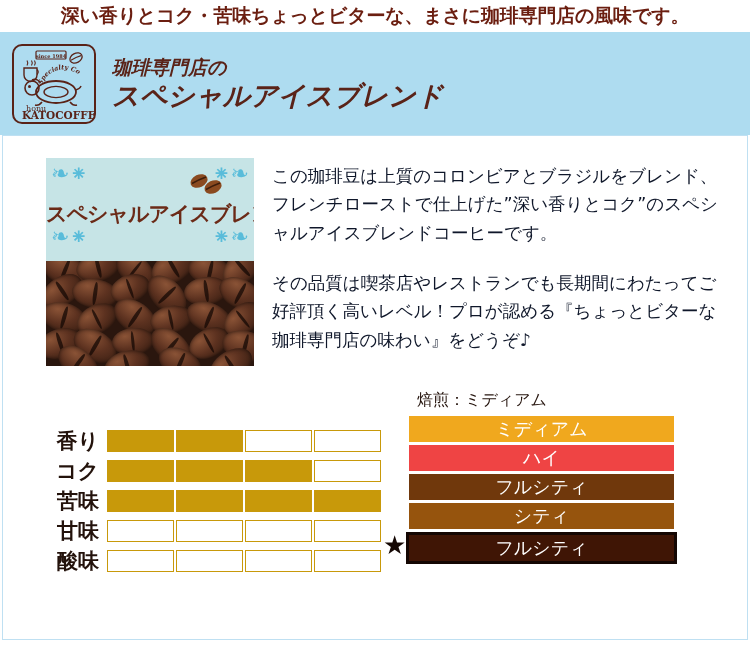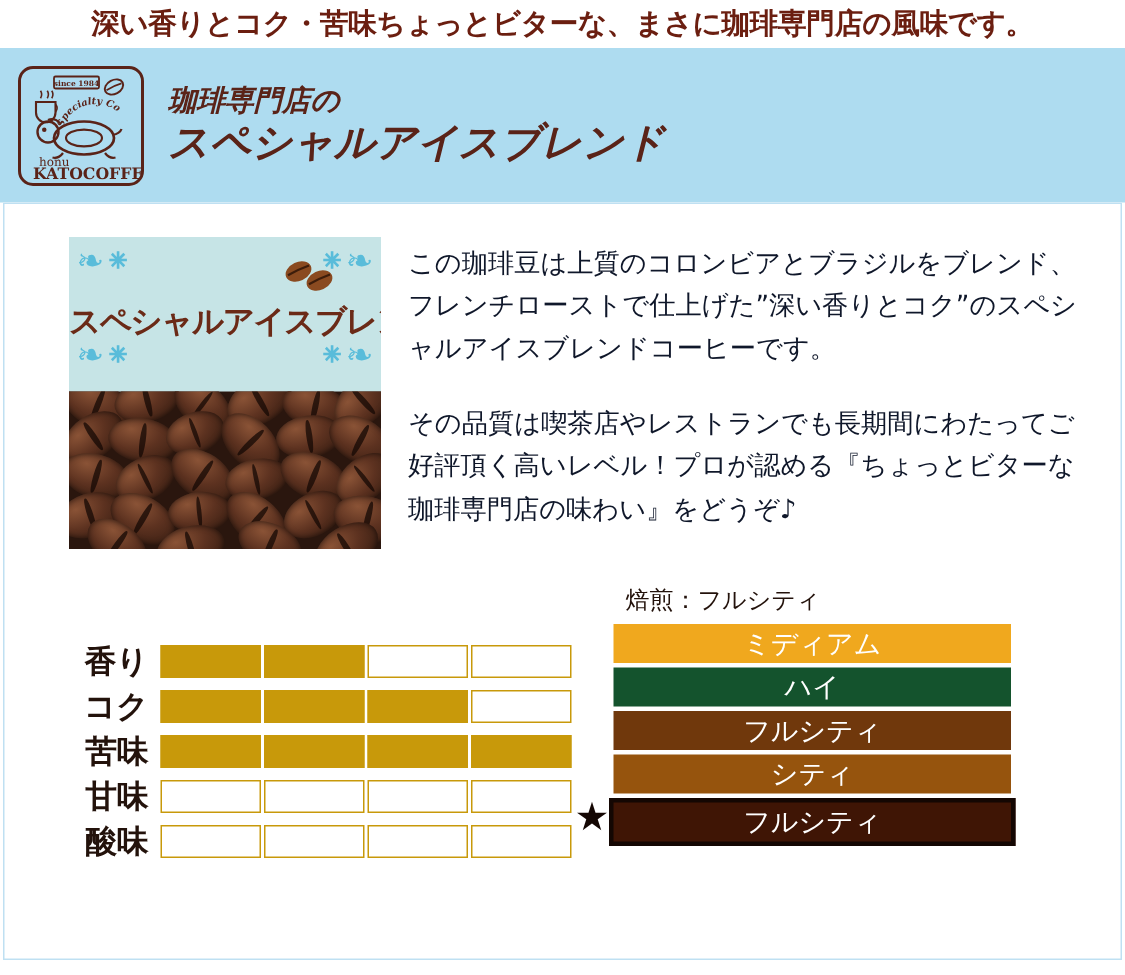--- a/index.html
+++ b/index.html
@@ -411,26 +411,26 @@
           <div class="flavour-cells">
             <div class="flavour-cell"></div>
             <div class="flavour-cell"></div>
             <div class="flavour-cell"></div>
             <div class="flavour-cell"></div>
           </div>
         </div>
       </div>
 
     <div id="roast-chart">
-      <div id="roast-caption">焙煎：フルシティ</div>
+      <div id="roast-caption">焙煎：ミディアム</div>
       <div id="roast-levels">
           <div class="roast-row" style="background: rgb(240, 168, 30);">
             <span>ミディアム</span>
           </div>
-          <div class="roast-row" style="background: #14532d;">
+          <div class="roast-row" style="background: #ef4444;">
             <span>ハイ</span>
           </div>
           <div class="roast-row" style="background: rgb(112, 56, 12);">
             <span>フルシティ</span>
           </div>
           <div class="roast-row" style="background: rgb(150, 84, 13);">
             <span>シティ</span>
           </div>
           <div class="roast-row selected" style="background: rgb(63, 21, 5);">
             <span id="roast-star">★</span>

